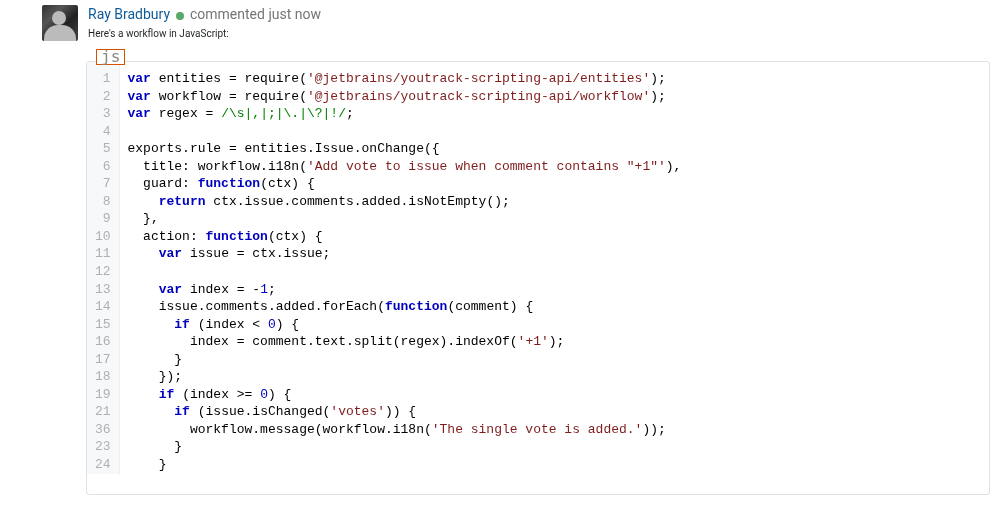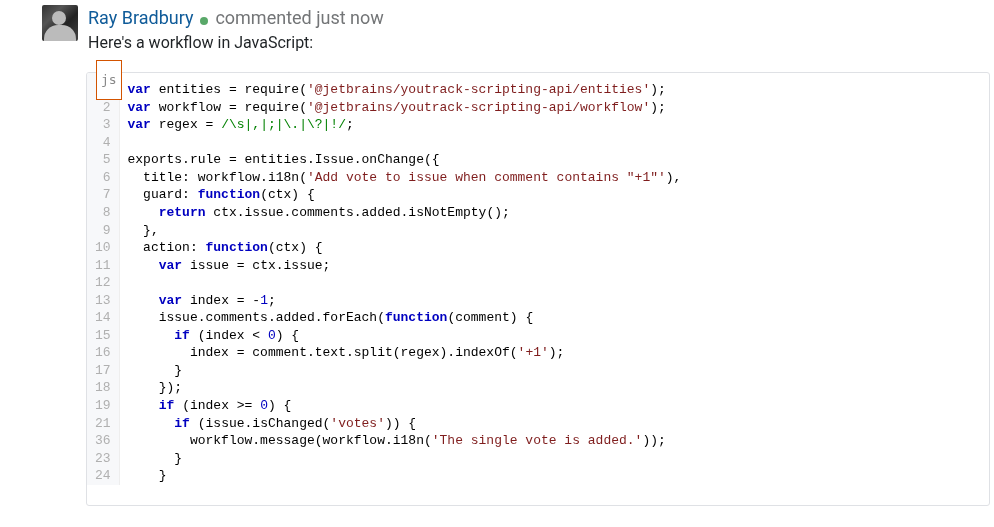--- a/index.html
+++ b/index.html
@@ -35,56 +35,56 @@
     .avatar::after {
       content: '';
       position: absolute;
       bottom: -10px; left: 2px;
       width: 32px; height: 26px;
       background: #bbb;
       border-radius: 14px 14px 0 0;
     }
     .comment-body { flex: 1; }
     .meta-line {
-      font-size: 18px;
+      font-size: 14px;
       color: #737577;
       line-height: 1.4;
     }
     .author-link {
       color: #0f5b99;
       text-decoration: none;
     }
     .status-dot {
       display: inline-block;
       width: 8px;
       height: 8px;
       background: #59a869;
       border-radius: 50%;
       margin: 0 3px 0 2px;
       vertical-align: -1px;
     }
     .comment-text {
-      font-size: 16px;
+      font-size: 10px;
       color: #1f2326;
       margin-top: 3px;
     }
     .code-block-wrapper {
       margin: 20px 4px 0 86px;
       position: relative;
     }
     .lang-tag {
       position: absolute;
       top: -12px;
       left: 10px;
       border: 1px solid #d35400;
       background: #fff;
       color: #888;
-      font-size: 13px;
+      font-size: 16px;
       font-family: Consolas, monospace;
-      padding: 12px 4px;
+      padding: 0 4px;
       line-height: 14px;
     }
     .code-area {
       border: 1px solid #dfe1e5;
       border-radius: 3px;
       background: #fff;
       overflow-y: scroll;
       height: 434px;
     }
     .code-table {

